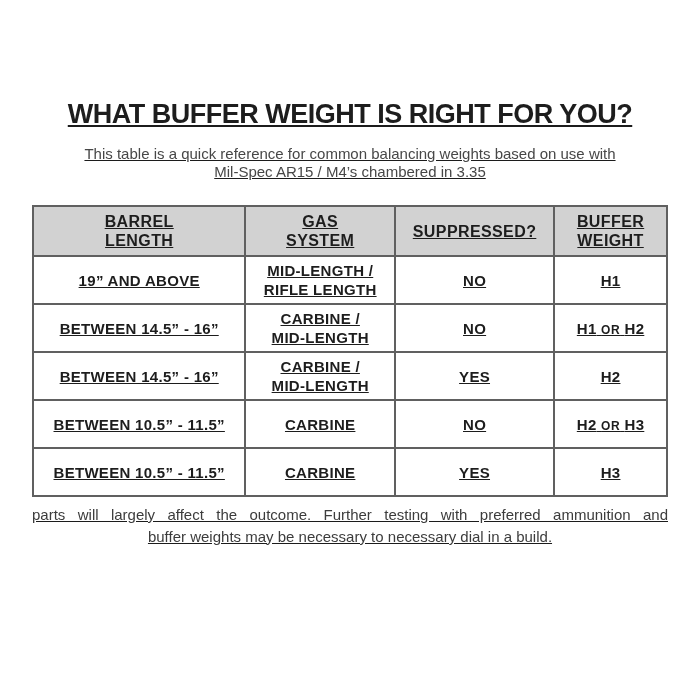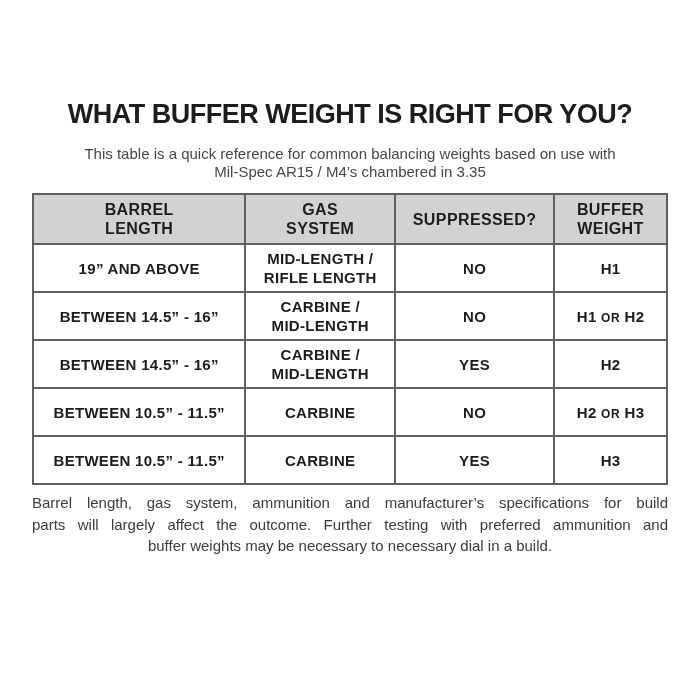--- a/index.html
+++ b/index.html
@@ -13,40 +13,41 @@
     position: relative;
     width: 700px;
     height: 700px;
     background: #ffffff;
     overflow: hidden;
   }
   .content {
     width: 636px;
     margin: 0 auto;
     padding-top: 97px;
+    text-decoration: underline;
   }
   .title {
     font-size: 27px;
     font-weight: bold;
     letter-spacing: -0.5px;
     text-align: center;
     line-height: 34px;
     color: #1d1d1d;
     white-space: nowrap;
   }
   .subtitle {
     text-align: center;
     font-size: 15px;
     line-height: 17.5px;
     color: #474747;
     margin-top: 14px;
   }
   .subtitle .line { display: block; }
   table.ref-table {
-    margin-top: 13px;
+    margin-top: 25px;
     width: 100%;
     border-collapse: collapse;
     table-layout: fixed;
   }
   .ref-table th, .ref-table td {
     border: 2px solid #606060;
     text-align: center;
     vertical-align: middle;
     padding: 2px 4px;
     box-sizing: border-box;
@@ -148,19 +149,18 @@
         <tr>
           <td><span class="ml">BETWEEN 10.5” - 11.5”</span></td>
           <td><span class="ml">CARBINE</span></td>
           <td><span>YES</span></td>
           <td><span>H3</span> <span class="or"></span> <span></span></td>
         </tr>
       </tbody>
     </table>
 
     <div class="footnote">
-      <div class="jline">Barrel length, gas system, ammunition and manufacturer’s specifications for build</div>
       <div class="jline">parts will largely affect the outcome.  Further testing with preferred ammunition and</div>
       <div class="cline">buffer weights may be necessary to necessary dial in a build.</div>
     </div>
 
   </div>
 </div>
 
 </body></html>

